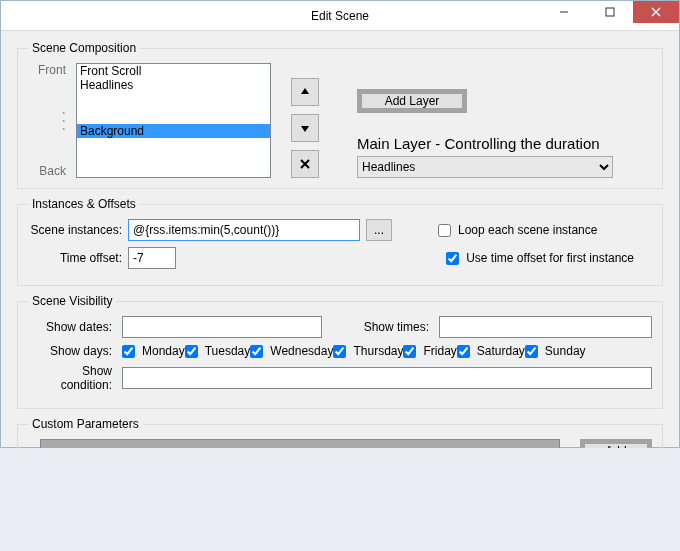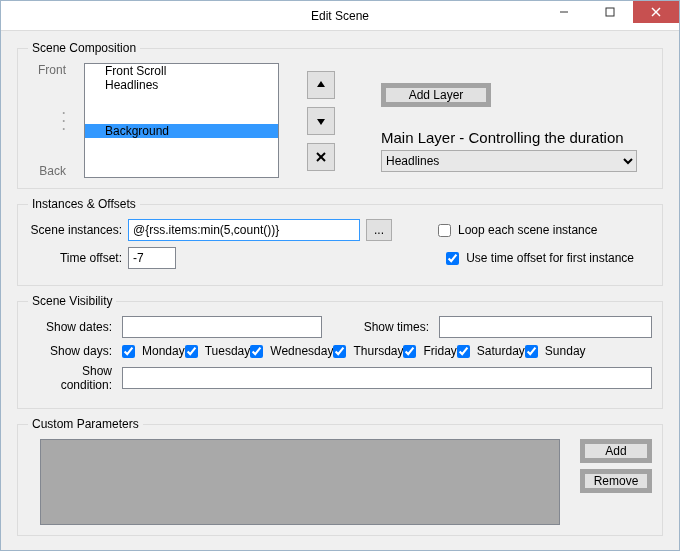--- a/index.html
+++ b/index.html
@@ -5,21 +5,21 @@
   * { box-sizing: border-box; }
   body {
     margin: 0;
     font-family: "Segoe UI", Tahoma, sans-serif;
     font-size: 12px;
     background: #eaeef2;
     color: #000;
   }
   .window {
     width: 680px;
-    height: 551px;
+    height: 448px;
     background: #f0f0f0;
     border: 1px solid #9fb5c9;
     position: relative;
   }
   .titlebar {
     height: 30px;
     background: #fff;
     border-bottom: 1px solid #dcdcdc;
     display: flex;
     align-items: center;
@@ -65,22 +65,22 @@
     position: relative;
   }
   fieldset.group > legend {
     font-size: 12px;
     color: #000;
     padding: 0 4px;
   }
   
   .comp-row {
     display: flex;
-    align-items: center;
-    gap: 16px;
+    align-items: flex-end;
+    gap: 8px;
   }
   .front-back {
     width: 40px;
     display: flex;
     flex-direction: column;
     justify-content: space-between;
     height: 115px;
     text-align: right;
     color: #6d6d6d;
     font-size: 12px;
@@ -97,21 +97,21 @@
     padding-right: 1px;
   }
   .layer-list {
     width: 195px;
     height: 115px;
     background: #fff;
     border: 1px solid #828790;
     overflow: hidden;
   }
   .layer-list .item {
-    padding: 0 20px;
+    padding: 0 3px;
     height: 14px;
     line-height: 14px;
     font-size: 12px;
     cursor: default;
   }
   .layer-list .item.selected {
     background: #3399ff;
     color: #000000;
     margin-top: 32px;
   }

